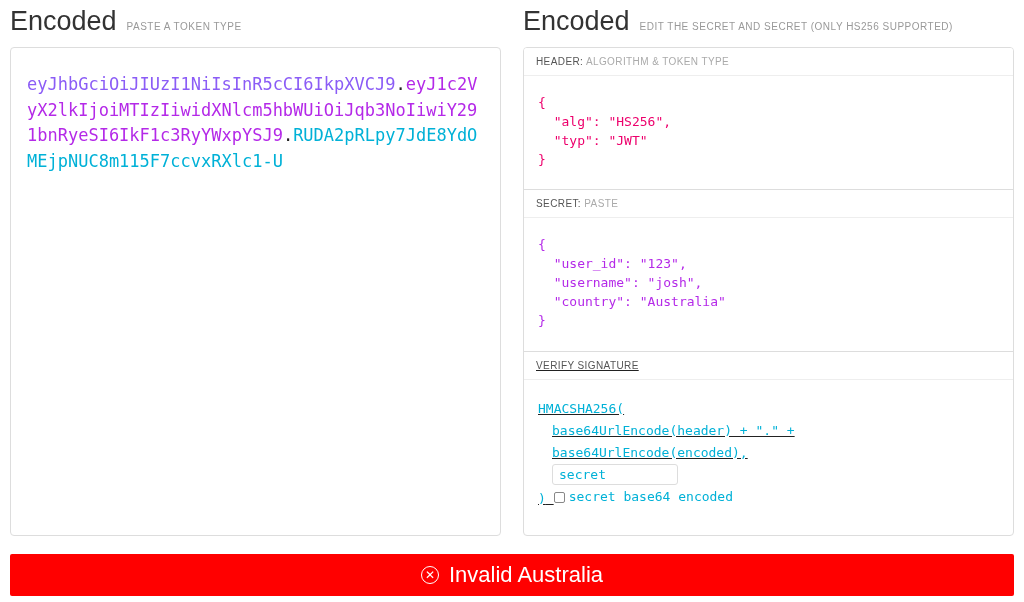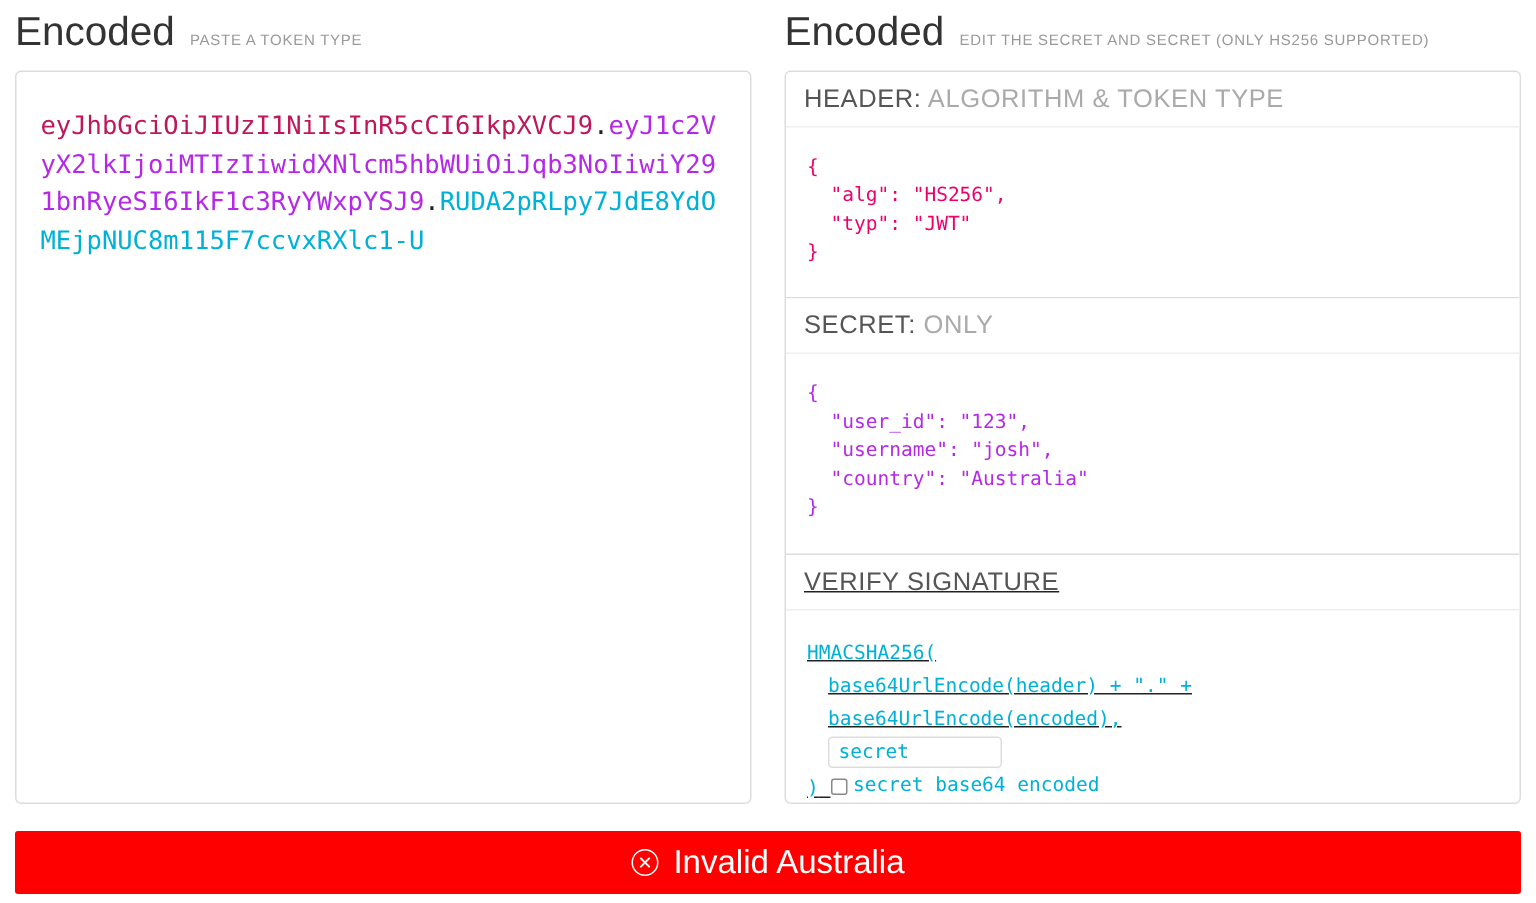--- a/index.html
+++ b/index.html
@@ -53,34 +53,34 @@
   }
   .encoded-area {
     flex: 1;
     padding: 24px 16px;
     font-family: "Menlo", "Consolas", monospace;
     font-size: 17px;
     line-height: 1.5;
     word-break: break-all;
     outline: none;
   }
-  .tok-header { color: #be185d; }
+  .tok-header { color: #8b5cf6; }
   .tok-dot    { color: #222; }
   .tok-payload{ color: #b429e8; }
   .tok-sig    { color: #00b1d7; }
 
   .section {
     border-bottom: 1px solid #ddd;
     display: flex;
     flex-direction: column;
   }
   .section:last-child { border-bottom: none; }
   .section-head {
     padding: 8px 12px;
-    font-size: 17px;
+    font-size: 10px;
     letter-spacing: 0.4px;
     color: #555;
     border-bottom: 1px solid #eee;
     background: #fff;
   }
   .section-head .sub2 {
     color: #aaa;
   }
   .section-body {
     padding: 18px 14px 20px 14px;
@@ -93,21 +93,21 @@
   .clr-payload-json{ color: #b429e8; }
   .clr-sig         { color: #00b1d7; }
 
   .secret-input {
     font-family: "Menlo","Consolas",monospace;
     font-size: 13px;
     color: #00b1d7;
     border: 1px solid #ddd;
     border-radius: 3px;
     padding: 2px 6px;
-    width: 116px;
+    width: 126px;
     outline: none;
     background: #fff;
   }
   .chk-row {
     display: inline-flex;
     align-items: center;
     gap: 4px;
   }
   .chk {
     width: 11px;
@@ -175,21 +175,21 @@
           </div>
           <div class="section-body clr-header-json" contenteditable="true" style="">{
   "alg": "HS256",
   "typ": "JWT"
 }</div>
         </div>
 
         <div class="section">
           <div class="section-head">
             <span>SECRET:</span>
-            <span class="sub2">ONLY</span>
+            <span class="sub2">PASTE</span>
           </div>
           <div class="section-body clr-payload-json" contenteditable="true" style="">{
   "user_id": "123",
   "username": "josh",
   "country": "Australia"
 }</div>
         </div>
 
         <div class="section" style="flex:1;text-decoration:underline;">
           <div class="section-head">

